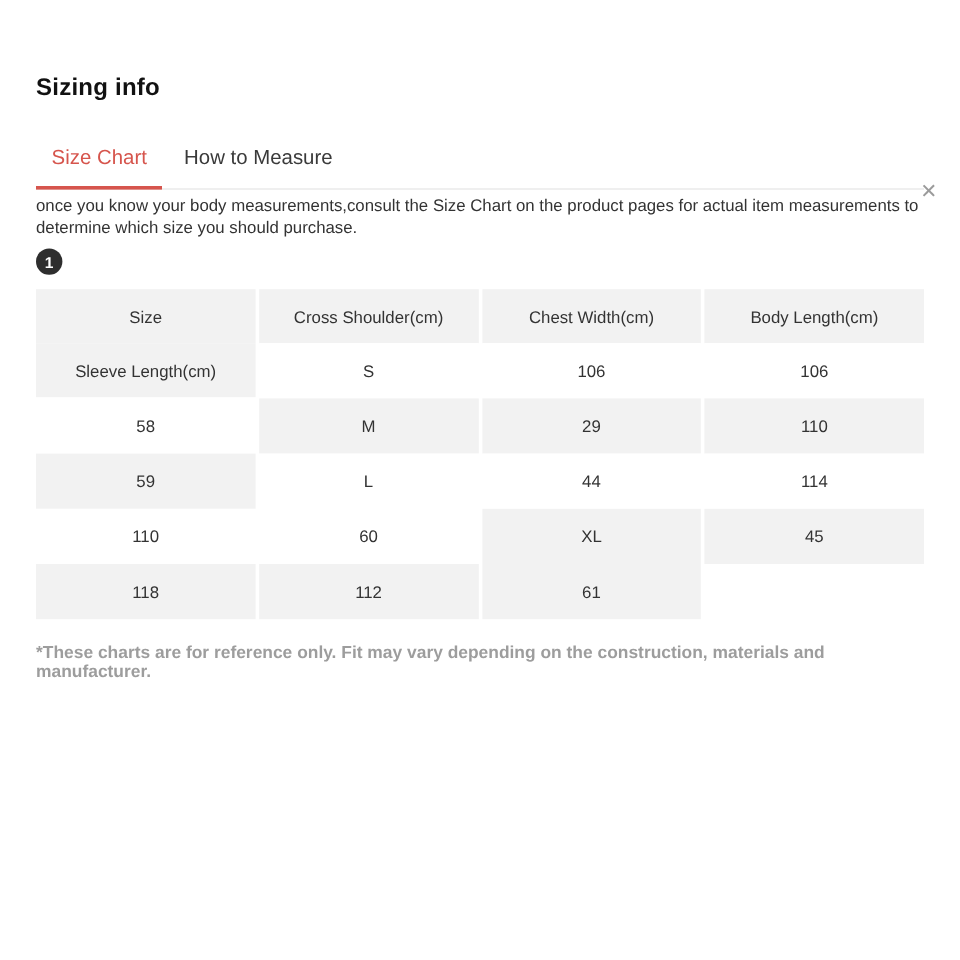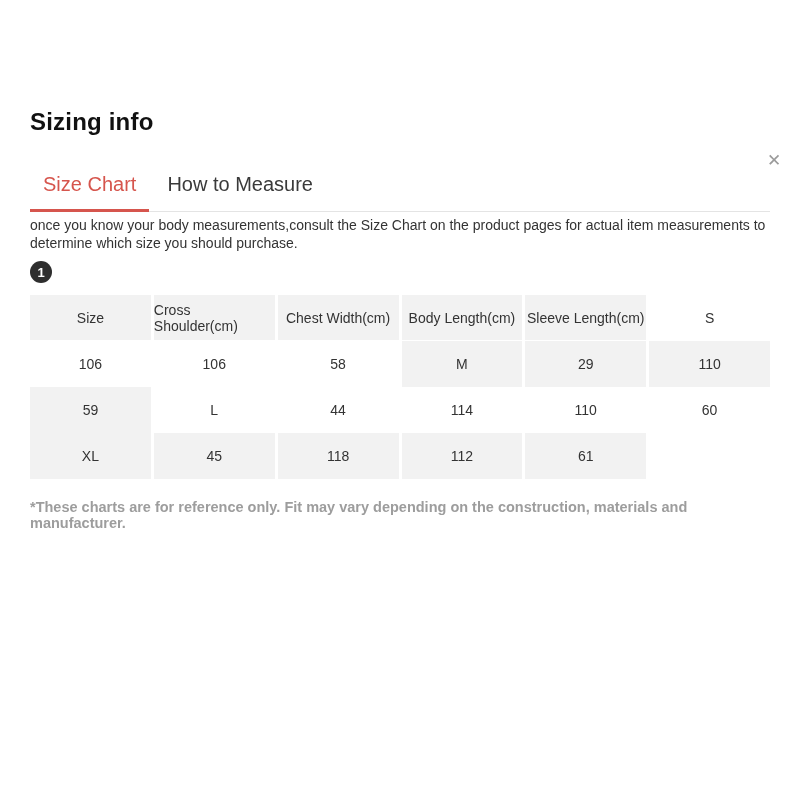--- a/index.html
+++ b/index.html
@@ -15,32 +15,32 @@
 
   .close-btn {
     position: absolute; top: 146px; right: 12px;
     width: 28px; height: 28px;
     display: flex; align-items: center; justify-content: center;
     font-size: 17px; color: #9b9b9b;
     cursor: pointer; user-select: none;
   }
 
   .title {
-    padding-top: 108px;
-    font-size: 24px; font-weight: 700; color: #111;
+    padding-top: 62px;
+    font-size: 20px; font-weight: 700; color: #111;
     letter-spacing: 0.2px;
   }
 
   .tabs {
     margin-top: 29px;
     display: flex;
     border-bottom: 1px solid #e4e4e4;
   }
   .tab {
-    font-size: 20px;
+    font-size: 17px;
     padding: 8px 13px 15px 13px;
     color: #3a3a3a;
     cursor: pointer;
     margin-bottom: -1px;
   }
   .tab.active {
     color: var(--accent, #d6554d);
     border-bottom: 3px solid var(--accent, #d6554d);
     padding-bottom: 13px;
   }
@@ -60,21 +60,21 @@
     border-radius: 50%;
     background: #2e2e2e;
     color: #fff;
     font-size: 13px; font-weight: 700;
     display: flex; align-items: center; justify-content: center;
   }
 
   .size-table {
     margin-top: 12px;
     display: grid;
-    grid-template-columns: repeat(6, 1fr);
+    grid-template-columns: repeat(4, 1fr);
     column-gap: 3px;
     width: 740px;
   }
   .size-table .cell {
     height: 46px;
     display: flex; align-items: center; justify-content: center;
     font-size: 14px;
     color: #333;
     background: #fff;
   }

